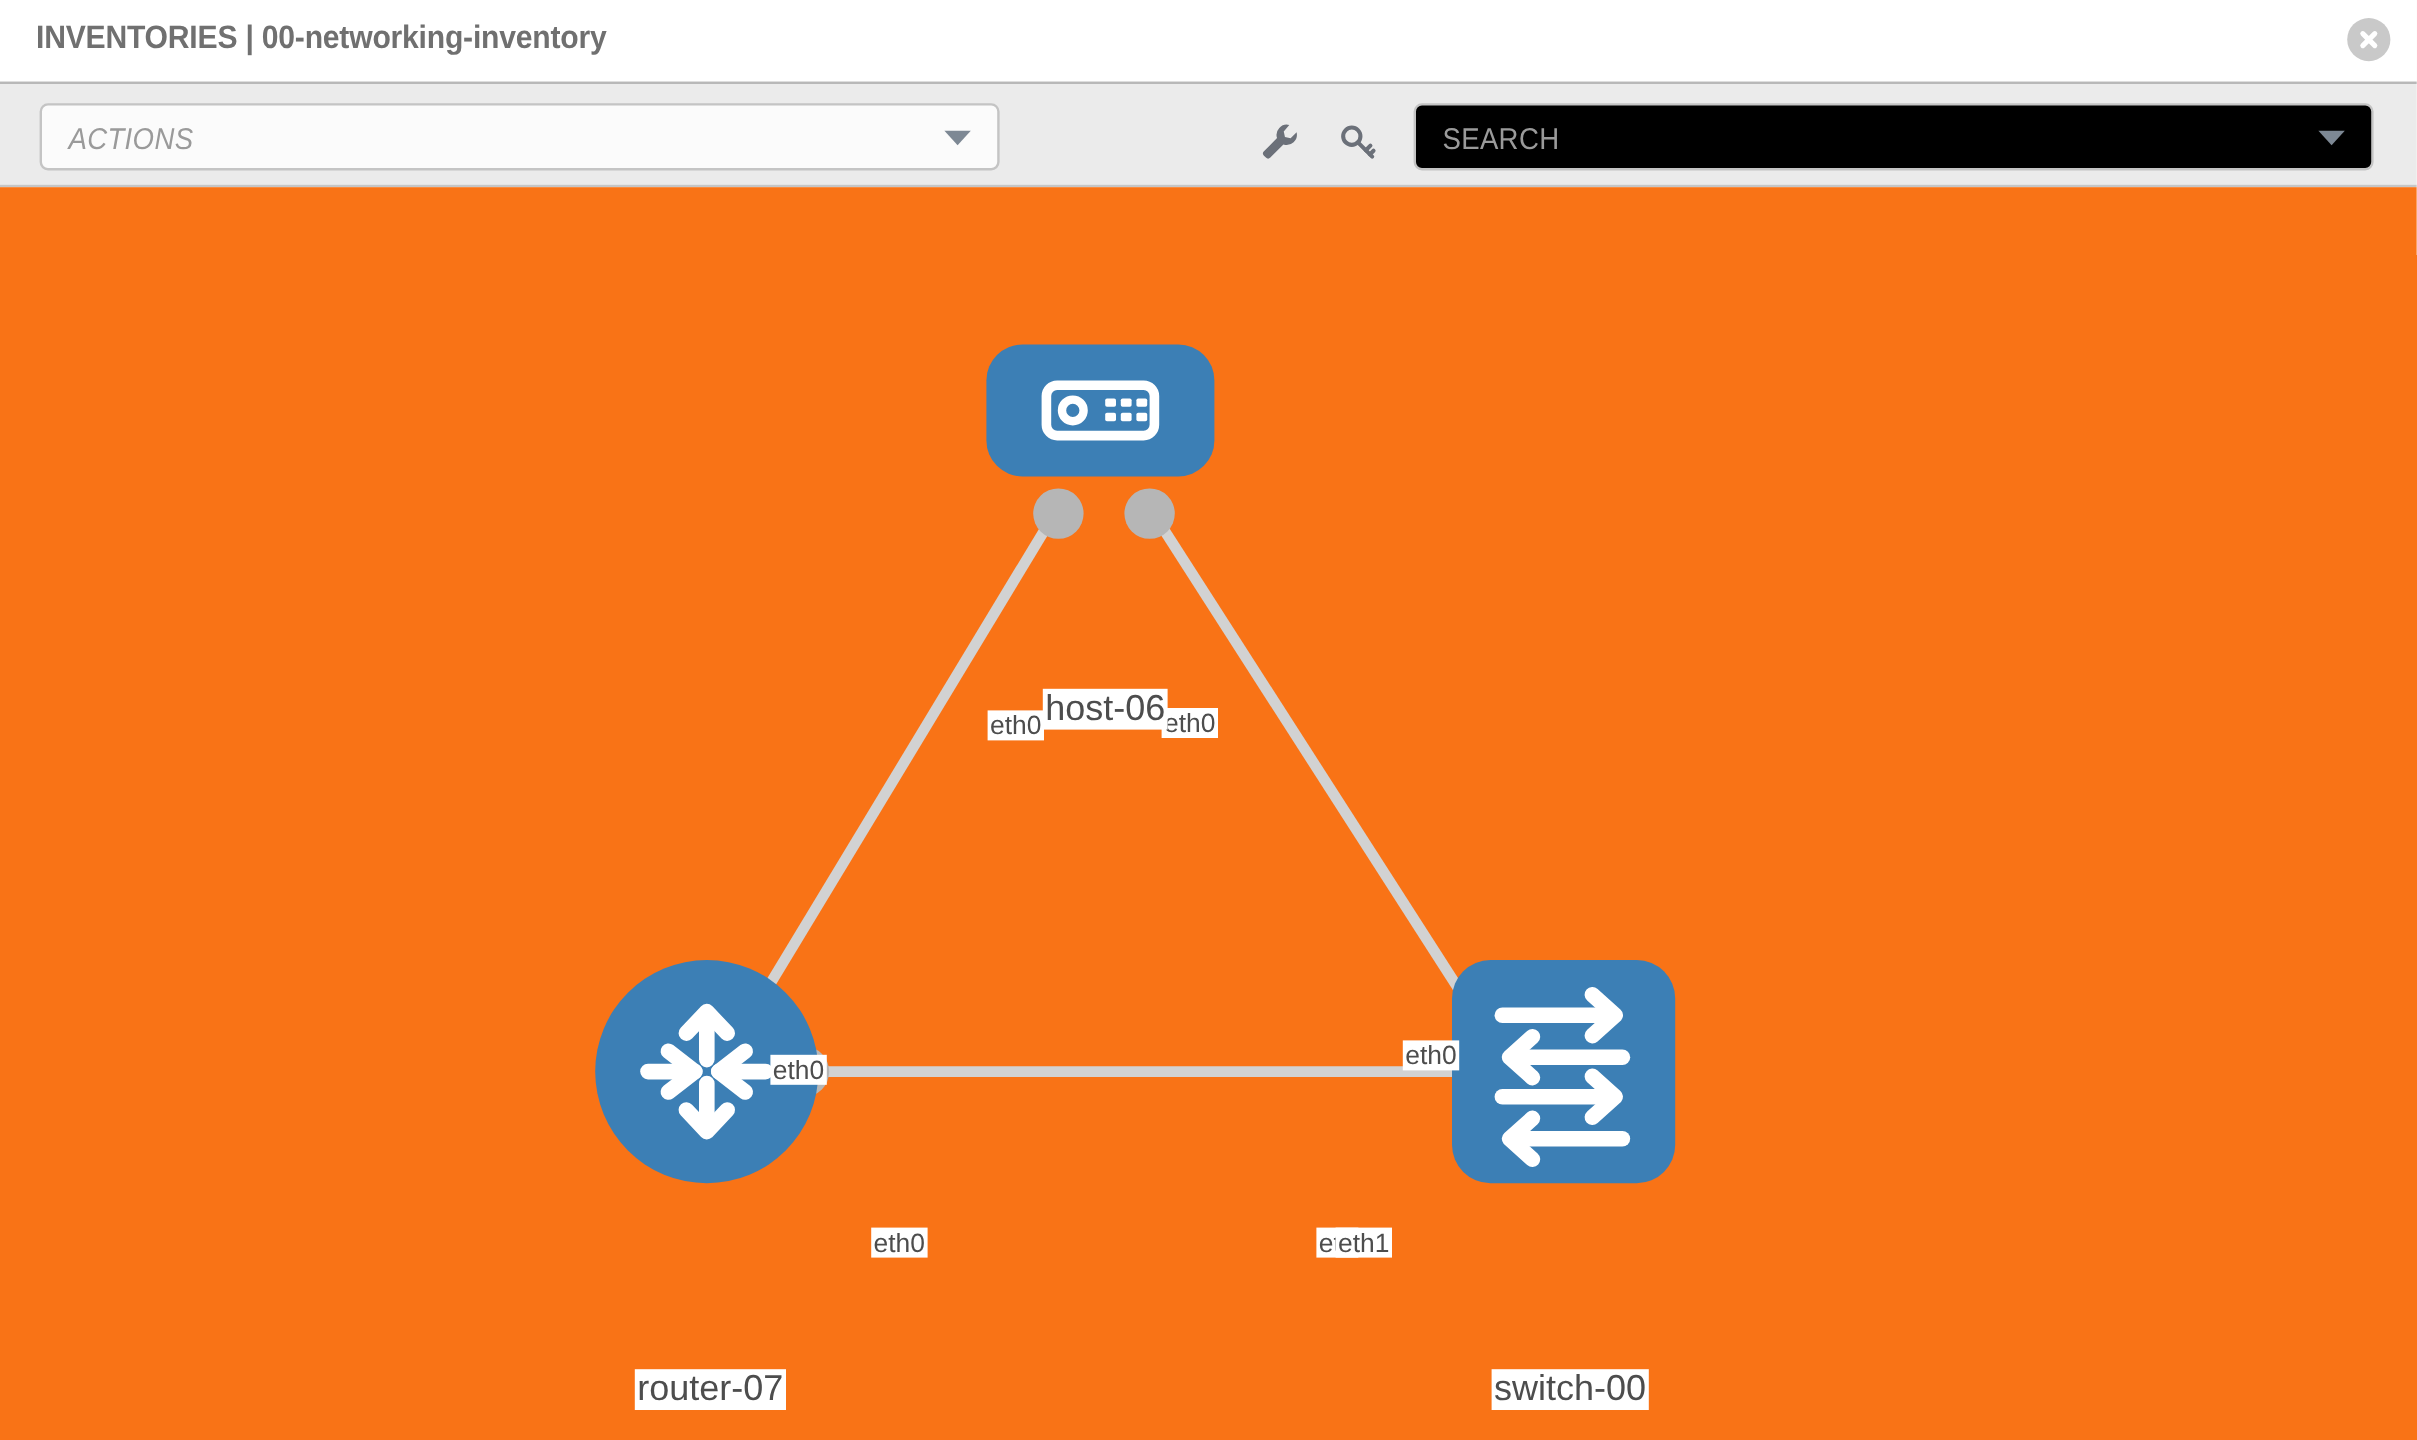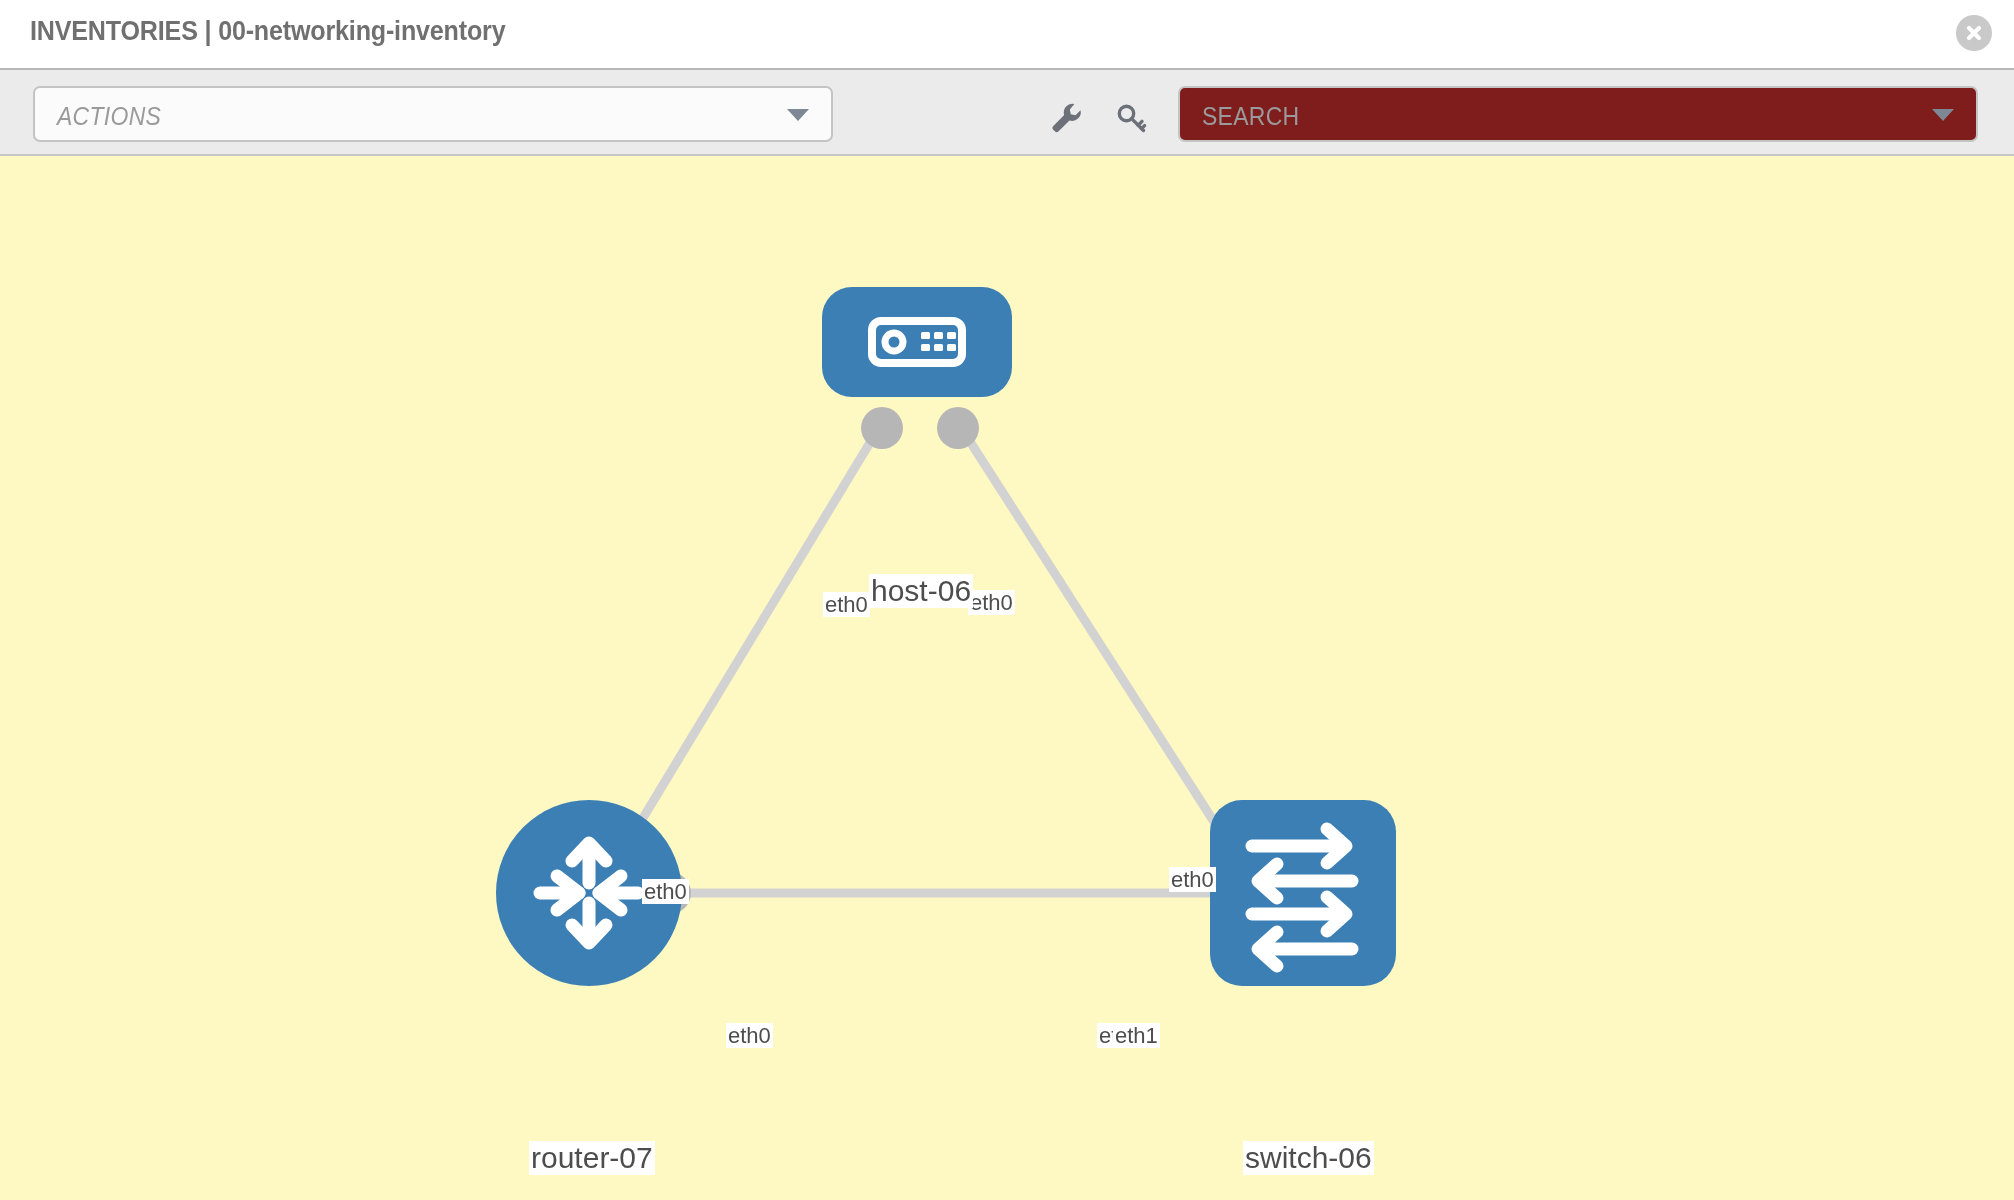--- a/index.html
+++ b/index.html
@@ -99,41 +99,41 @@
     cursor: pointer;
   }
   .tool-icon.wrench { left: 1046px; }
   .tool-icon.key    { left: 1112px; }
   .tool-icon svg { display: block; }
 
   .search-box {
     position: absolute;
     left: 1178px; top: 16px;
     width: 800px; height: 56px;
-    background: #7f1d1d;
+    background: #000000;
     border: 2px solid #c4c4c4;
     border-radius: 7px;
     cursor: text;
   }
   .search-label {
     position: absolute;
     left: 22px; top: 14px;
     font-size: 25px;
     color: #9a9a9a;
     letter-spacing: 0.3px;
     transform: scaleX(0.92);
     transform-origin: left center;
   }
 
   
   .canvas {
     position: absolute;
     left: 0; top: 156px;
     width: 2014px; height: 1044px;
-    background: #fef9c3;
+    background: #f97316;
     overflow: hidden;
   }
   .topology-svg {
     position: absolute;
     left: 0; top: 0;
     width: 2014px; height: 1044px;
     display: block;
   }
 
   
@@ -279,16 +279,16 @@
     <div class="chip iface" style="left:1169px; top:711px;">eth0</div>
 
     <div class="chip iface" style="left:726px; top:867px;">eth0</div>
 
     <div class="chip iface" style="left:1097px; top:867px;">eth</div>
 
     <div class="chip iface" style="left:1113px; top:867px;">eth1</div>
 
     <div class="chip nodename" style="left:529px; top:985px;">router-07</div>
 
-    <div class="chip nodename" style="left:1243px; top:985px;">switch-06</div>
+    <div class="chip nodename" style="left:1243px; top:985px;">switch-00</div>
 
   </div>
 </div>
 
 </body></html>

